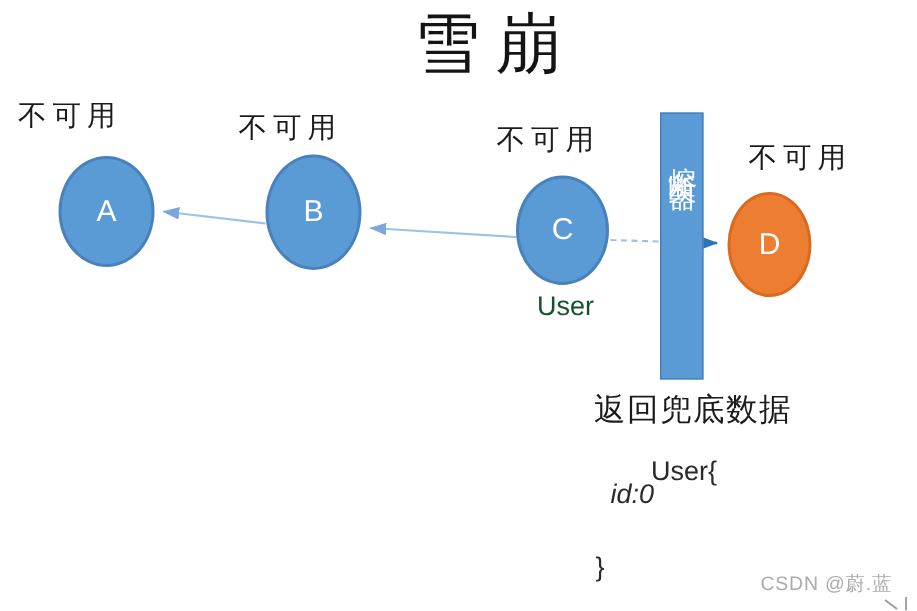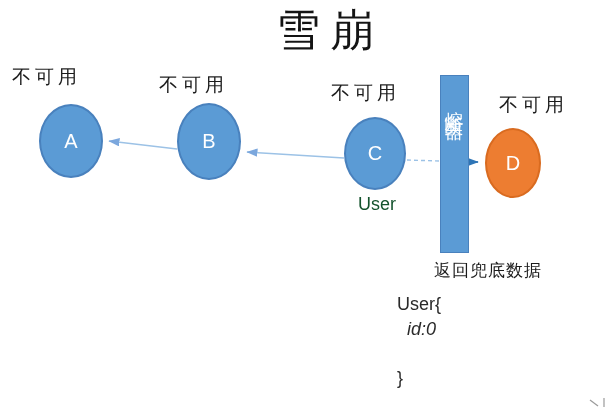--- a/index.html
+++ b/index.html
@@ -55,30 +55,29 @@
     display:flex; justify-content:center;
   }
   .breaker-label {
     writing-mode:vertical-rl; text-orientation:upright;
     font-size:19px; line-height:1; letter-spacing:6px;
     color:#ffffff; margin-top:19px;
   }
 
   .fallback-heading {
     position:absolute; left:396px; top:259px;
-    font-size:17px; color:#1b1b1b; letter-spacing:1px;
+    font-size:21px; color:#1b1b1b; letter-spacing:1px;
     white-space:nowrap;
-    margin-left:38px;
   }
   .code-line {
     position:absolute; left:397px;
     font-size:18px; color:#2a2a2a;
     white-space:pre;
   }
-  .code-0 { top:294px; }
+  .code-0 { top:304px;margin-left:37px; }
   .code-1 { top:319px;font-style:italic; }
   .code-2 { top:342px; font-size:18px; }
   .code-3 { top:368px; }
 
   .watermark {
     position:absolute; left:507px; top:380px;
     font-size:13px; color:#ababab; letter-spacing:0.5px;
     white-space:nowrap;
   }
 
@@ -134,14 +133,15 @@
 
   <div class="breaker">
     <span class="breaker-label">熔断器</span>
   </div>
 
   <div class="fallback-heading">返回兜底数据</div>
   <div class="code-line code-0">User{</div>
   <div class="code-line code-1">  id:0</div>
   <div class="code-line code-3">}</div>
 
+  <div class="watermark">CSDN @蔚.蓝</div>
 
 </div>
 
 </body></html>

